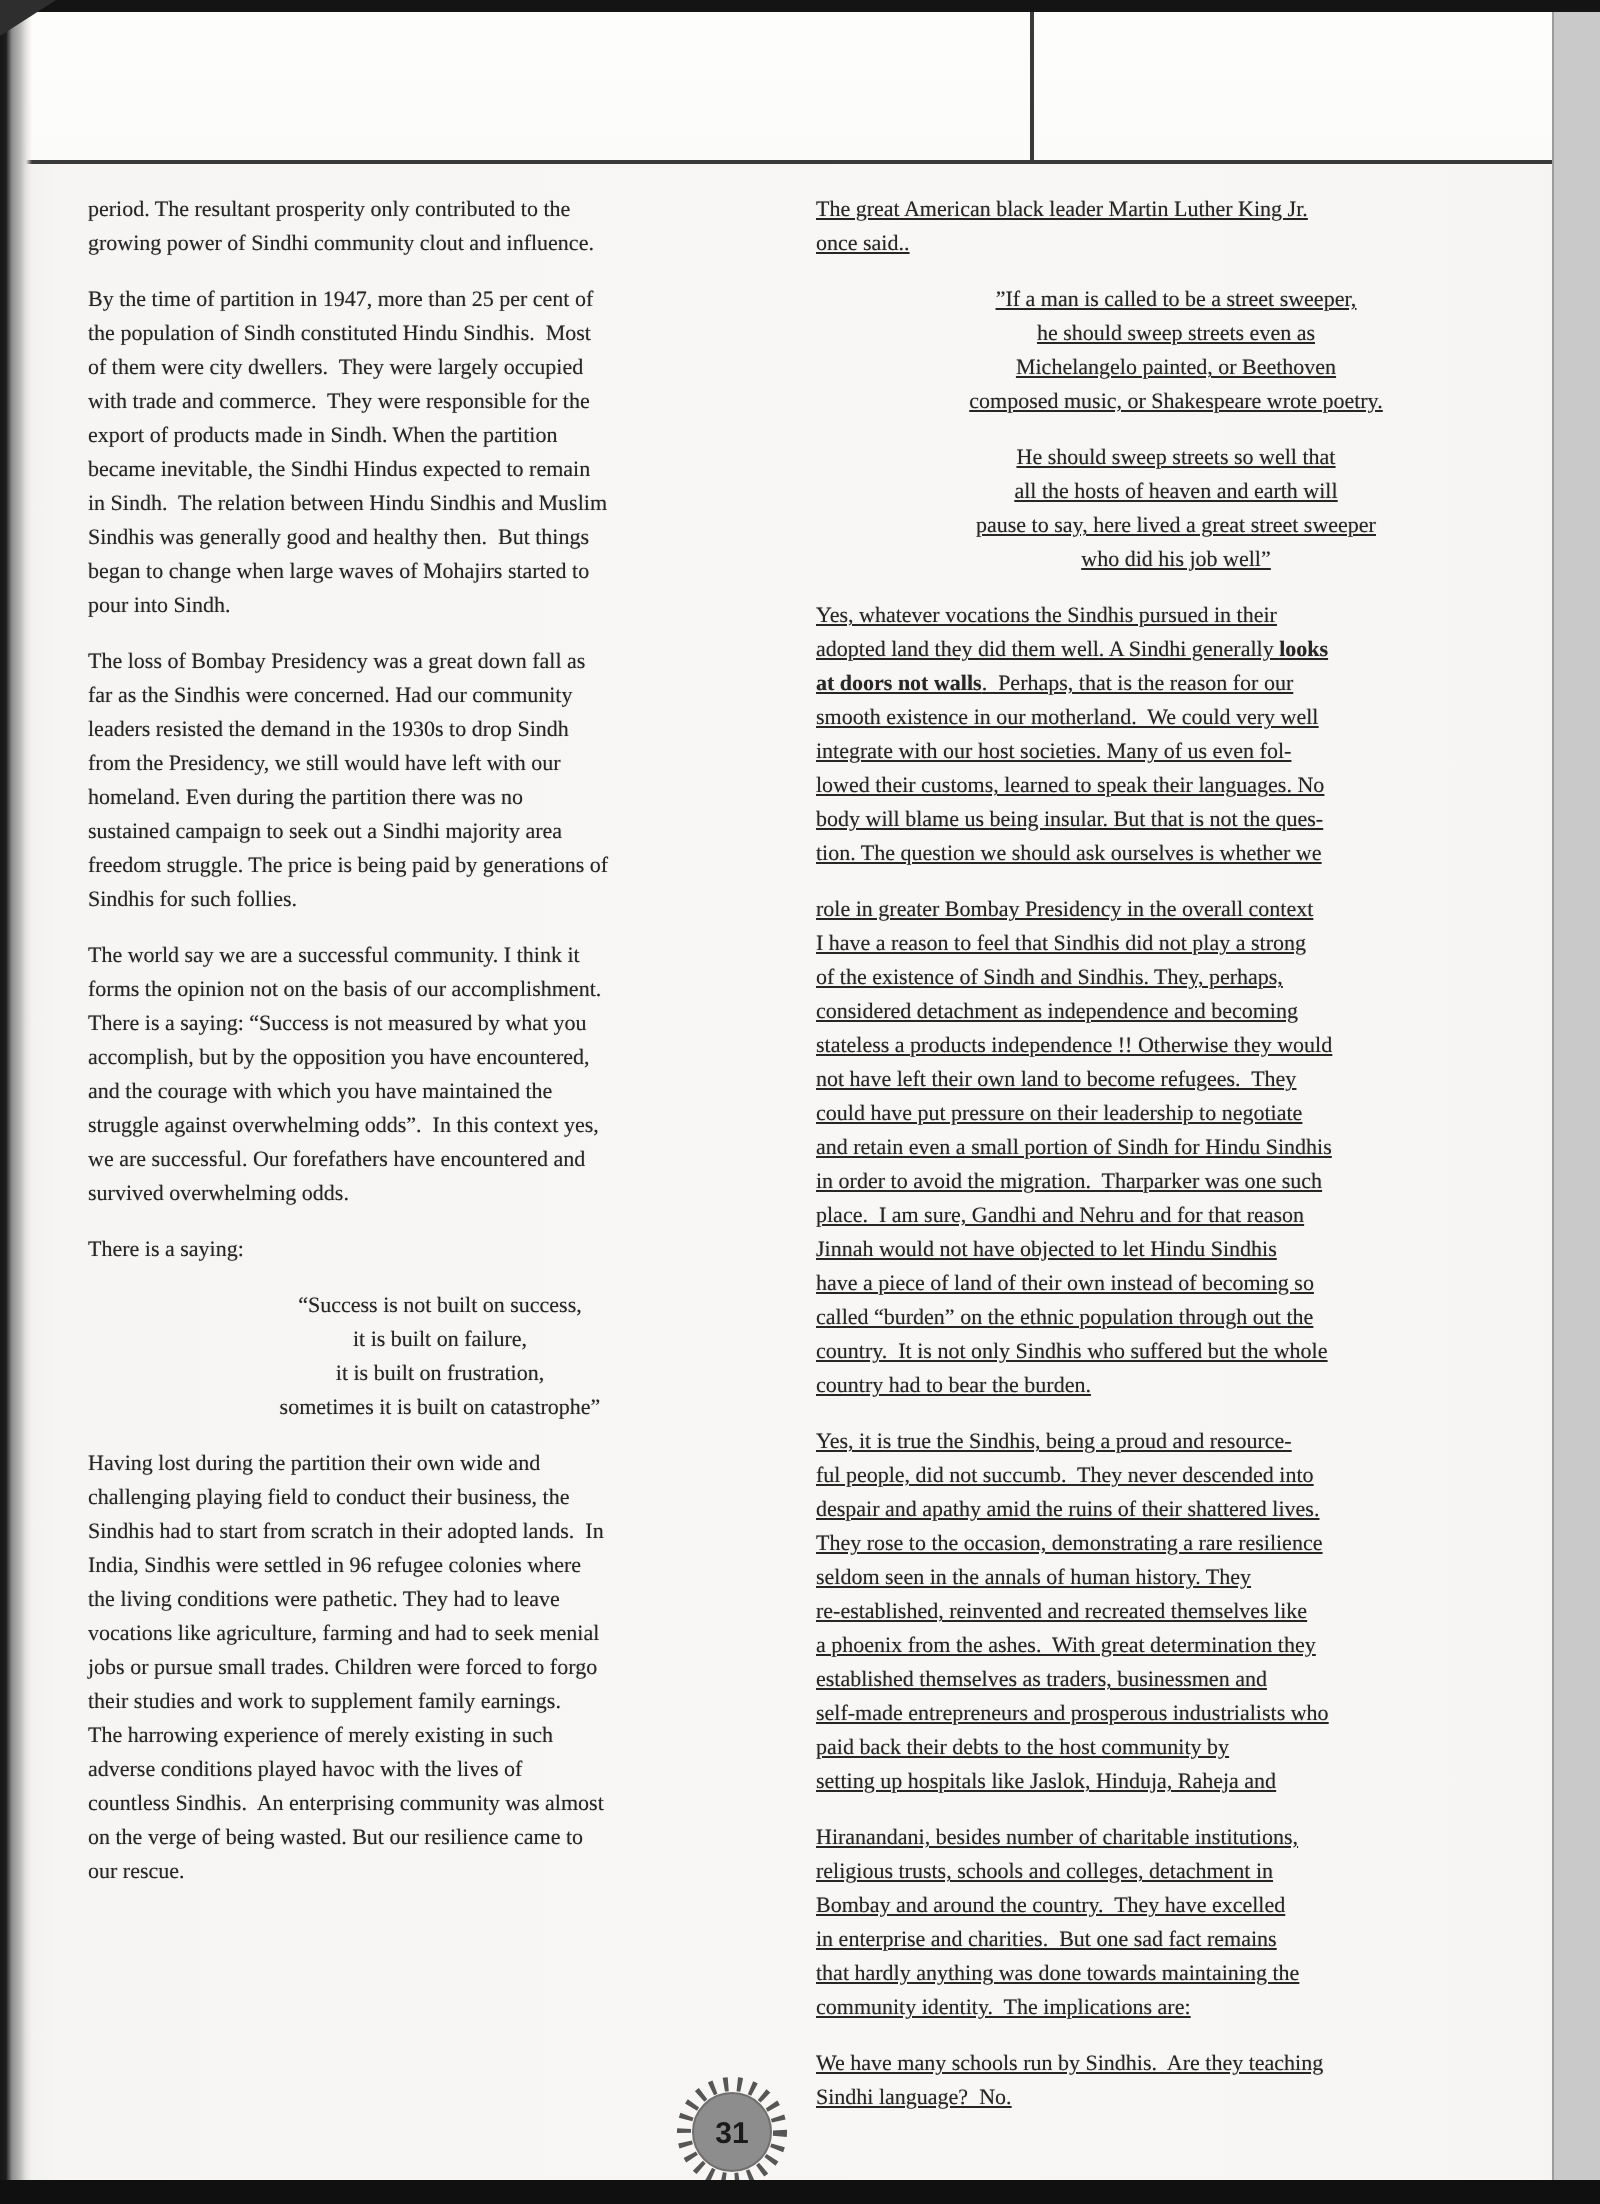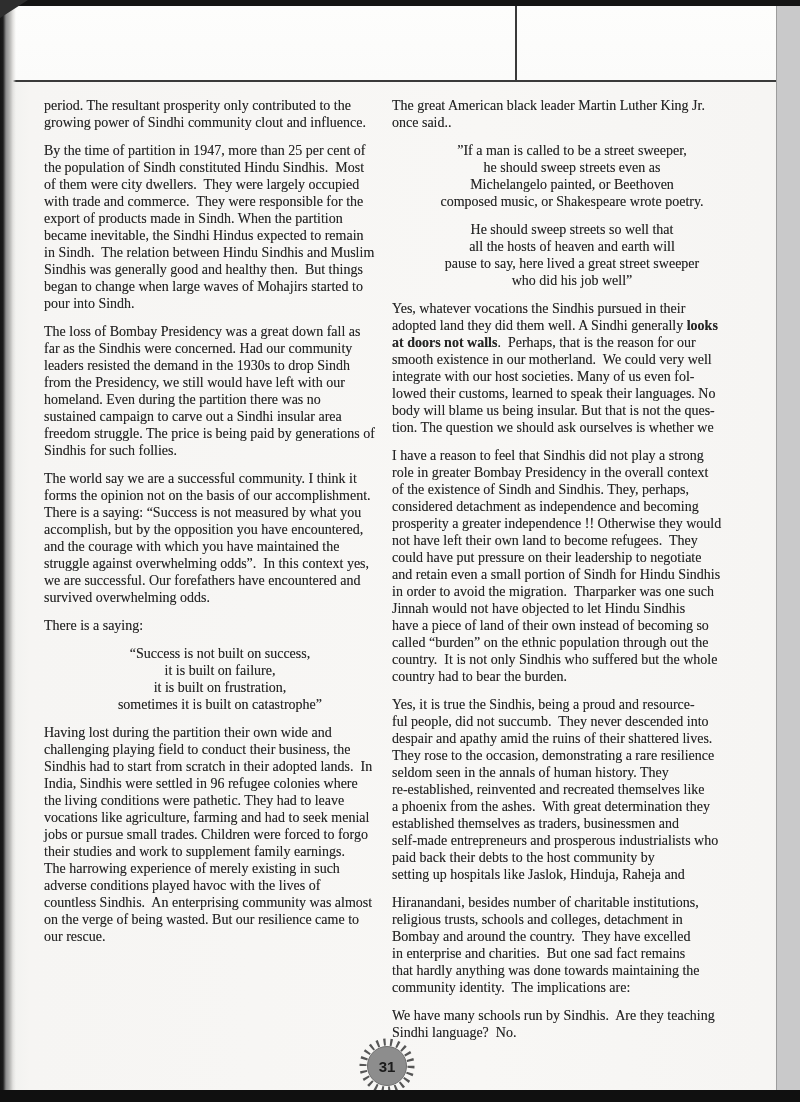--- a/index.html
+++ b/index.html
@@ -13,31 +13,31 @@
         background:#c9c9ca;border-left:1px solid #9c9c9c;}
   .top-band{position:absolute;left:0;top:0;width:800px;height:6px;background:#141414;}
   .corner-fold{position:absolute;left:0;top:0;width:28px;height:18px;background:#2e2e2e;
         clip-path:polygon(0 0,100% 0,0 100%);}
   .bottom-band{position:absolute;left:0;top:1090px;width:800px;height:12px;background:#101010;}
   
   .header-box{position:absolute;left:12px;top:6px;width:764px;height:74px;
         background:linear-gradient(to bottom,#fdfdfc,#fbfbfa);border-bottom:2px solid #3a3a3a;}
   .header-divider{position:absolute;left:503px;top:0;width:2px;height:74px;background:#3a3a3a;}
   
-  .col{position:absolute;top:97px;font-size:14px;line-height:17px;
+  .col{position:absolute;top:97px;font-size:11px;line-height:17px;
         text-shadow:0 0 0.5px rgba(40,40,40,0.45);}
   .col-left{left:44px;width:352px;}
-  .col-right{left:392px;width:360px;}
+  .col-right{left:408px;width:360px;text-decoration:underline;}
   .block{margin:0 0 11px 0;}
   .line{white-space:pre;}
   .quote{text-align:center;}
   .quote .line{text-align:center;}
   b{font-weight:bold;}
   
-  .badge{position:absolute;left:357px;top:1036px;width:60px;height:60px;}
+  .badge{position:absolute;left:336px;top:1036px;width:60px;height:60px;}
   .badge svg{display:block;}
 </style>
 </head>
 <body>
 
 <div class="page">
   <div class="header-box">
     <div class="header-divider"></div>
   </div>
 
@@ -62,21 +62,21 @@
         <div class="line"><span>Sindhis was generally good and healthy then.  But things</span></div>
         <div class="line"><span>began to change when large waves of Mohajirs started to</span></div>
         <div class="line"><span>pour into Sindh.</span></div>
       </div>
       <div class="block para">
         <div class="line"><span>The loss of Bombay Presidency was a great down fall as</span></div>
         <div class="line"><span>far as the Sindhis were concerned. Had our community</span></div>
         <div class="line"><span>leaders resisted the demand in the 1930s to drop Sindh</span></div>
         <div class="line"><span>from the Presidency, we still would have left with our</span></div>
         <div class="line"><span>homeland. Even during the partition there was no</span></div>
-        <div class="line"><span>sustained campaign to carve out a Sindhi insular area</span></div>
+        <div class="line"><span>sustained campaign to seek out a Sindhi majority area</span></div>
         <div class="line"><span>freedom struggle. The price is being paid by generations of</span></div>
         <div class="line"><span>Sindhis for such follies.</span></div>
       </div>
       <div class="block para">
         <div class="line"><span>The world say we are a successful community. I think it</span></div>
         <div class="line"><span>forms the opinion not on the basis of our accomplishment.</span></div>
         <div class="line"><span>There is a saying: “Success is not measured by what you</span></div>
         <div class="line"><span>accomplish, but by the opposition you have encountered,</span></div>
         <div class="line"><span>and the courage with which you have maintained the</span></div>
         <div class="line"><span>struggle against overwhelming odds”.  In this context yes,</span></div>
@@ -129,29 +129,30 @@
         <div class="line"><span>Yes, whatever vocations the Sindhis pursued in their</span></div>
         <div class="line"><span>adopted land they did them well. A Sindhi generally </span><b>looks</b></div>
         <div class="line"><b>at doors not walls</b><span>.  Perhaps, that is the reason for our</span></div>
         <div class="line"><span>smooth existence in our motherland.  We could very well</span></div>
         <div class="line"><span>integrate with our host societies. Many of us even fol-</span></div>
         <div class="line"><span>lowed their customs, learned to speak their languages. No</span></div>
         <div class="line"><span>body will blame us being insular. But that is not the ques-</span></div>
         <div class="line"><span>tion. The question we should ask ourselves is whether we</span></div>
       </div>
       <div class="block para">
+        <div class="line"><span>role in greater Bombay Presidency in the overall context</span></div>
         <div class="line"><span>I have a reason to feel that Sindhis did not play a strong</span></div>
-        <div class="line"><span>role in greater Bombay Presidency in the overall context</span></div>
         <div class="line"><span>of the existence of Sindh and Sindhis. They, perhaps,</span></div>
         <div class="line"><span>considered detachment as independence and becoming</span></div>
-        <div class="line"><span>prosperity a greater independence !! Otherwise they would</span></div>
+        <div class="line"><span>stateless a products independence !! Otherwise they would</span></div>
         <div class="line"><span>not have left their own land to become refugees.  They</span></div>
         <div class="line"><span>could have put pressure on their leadership to negotiate</span></div>
         <div class="line"><span>and retain even a small portion of Sindh for Hindu Sindhis</span></div>
         <div class="line"><span>in order to avoid the migration.  Tharparker was one such</span></div>
+        <div class="line"><span>place.  I am sure, Gandhi and Nehru and for that reason</span></div>
         <div class="line"><span>Jinnah would not have objected to let Hindu Sindhis</span></div>
         <div class="line"><span>have a piece of land of their own instead of becoming so</span></div>
         <div class="line"><span>called “burden” on the ethnic population through out the</span></div>
         <div class="line"><span>country.  It is not only Sindhis who suffered but the whole</span></div>
         <div class="line"><span>country had to bear the burden.</span></div>
       </div>
       <div class="block para">
         <div class="line"><span>Yes, it is true the Sindhis, being a proud and resource-</span></div>
         <div class="line"><span>ful people, did not succumb.  They never descended into</span></div>
         <div class="line"><span>despair and apathy amid the ruins of their shattered lives.</span></div>

